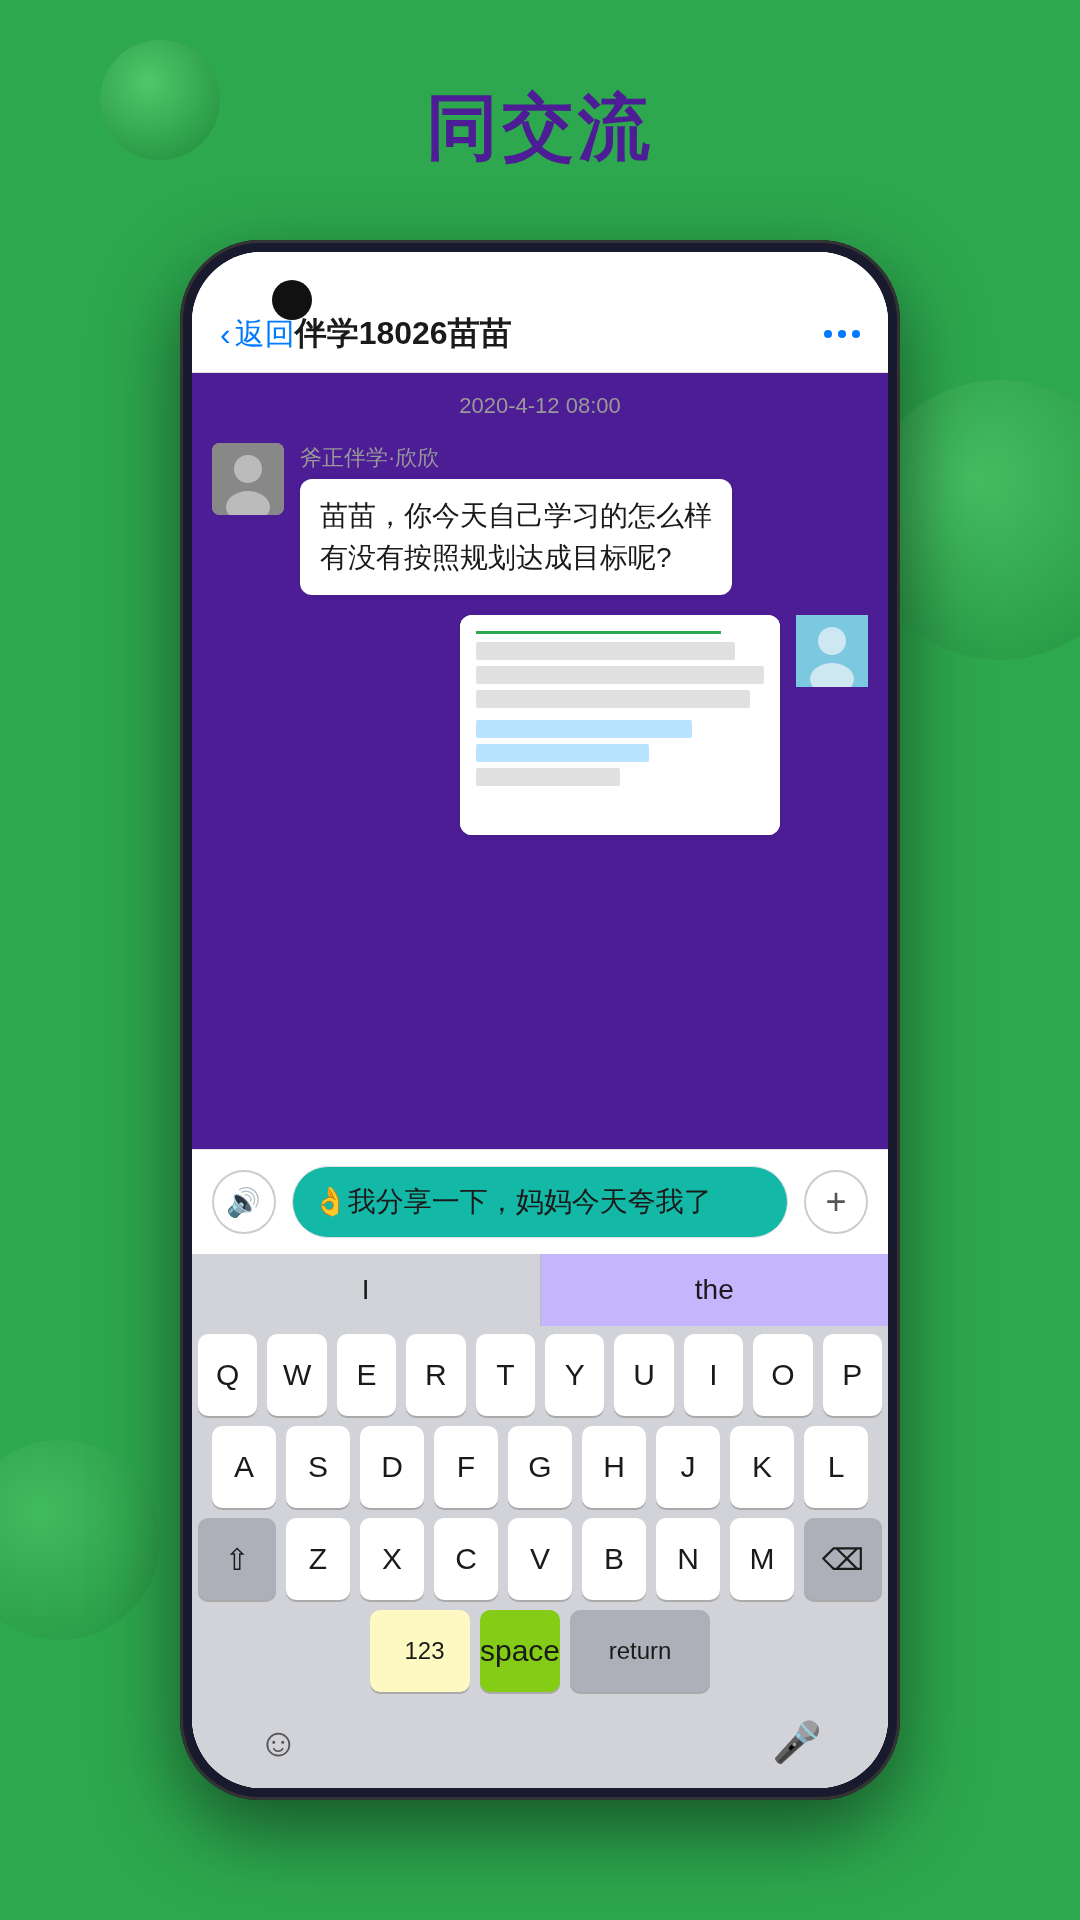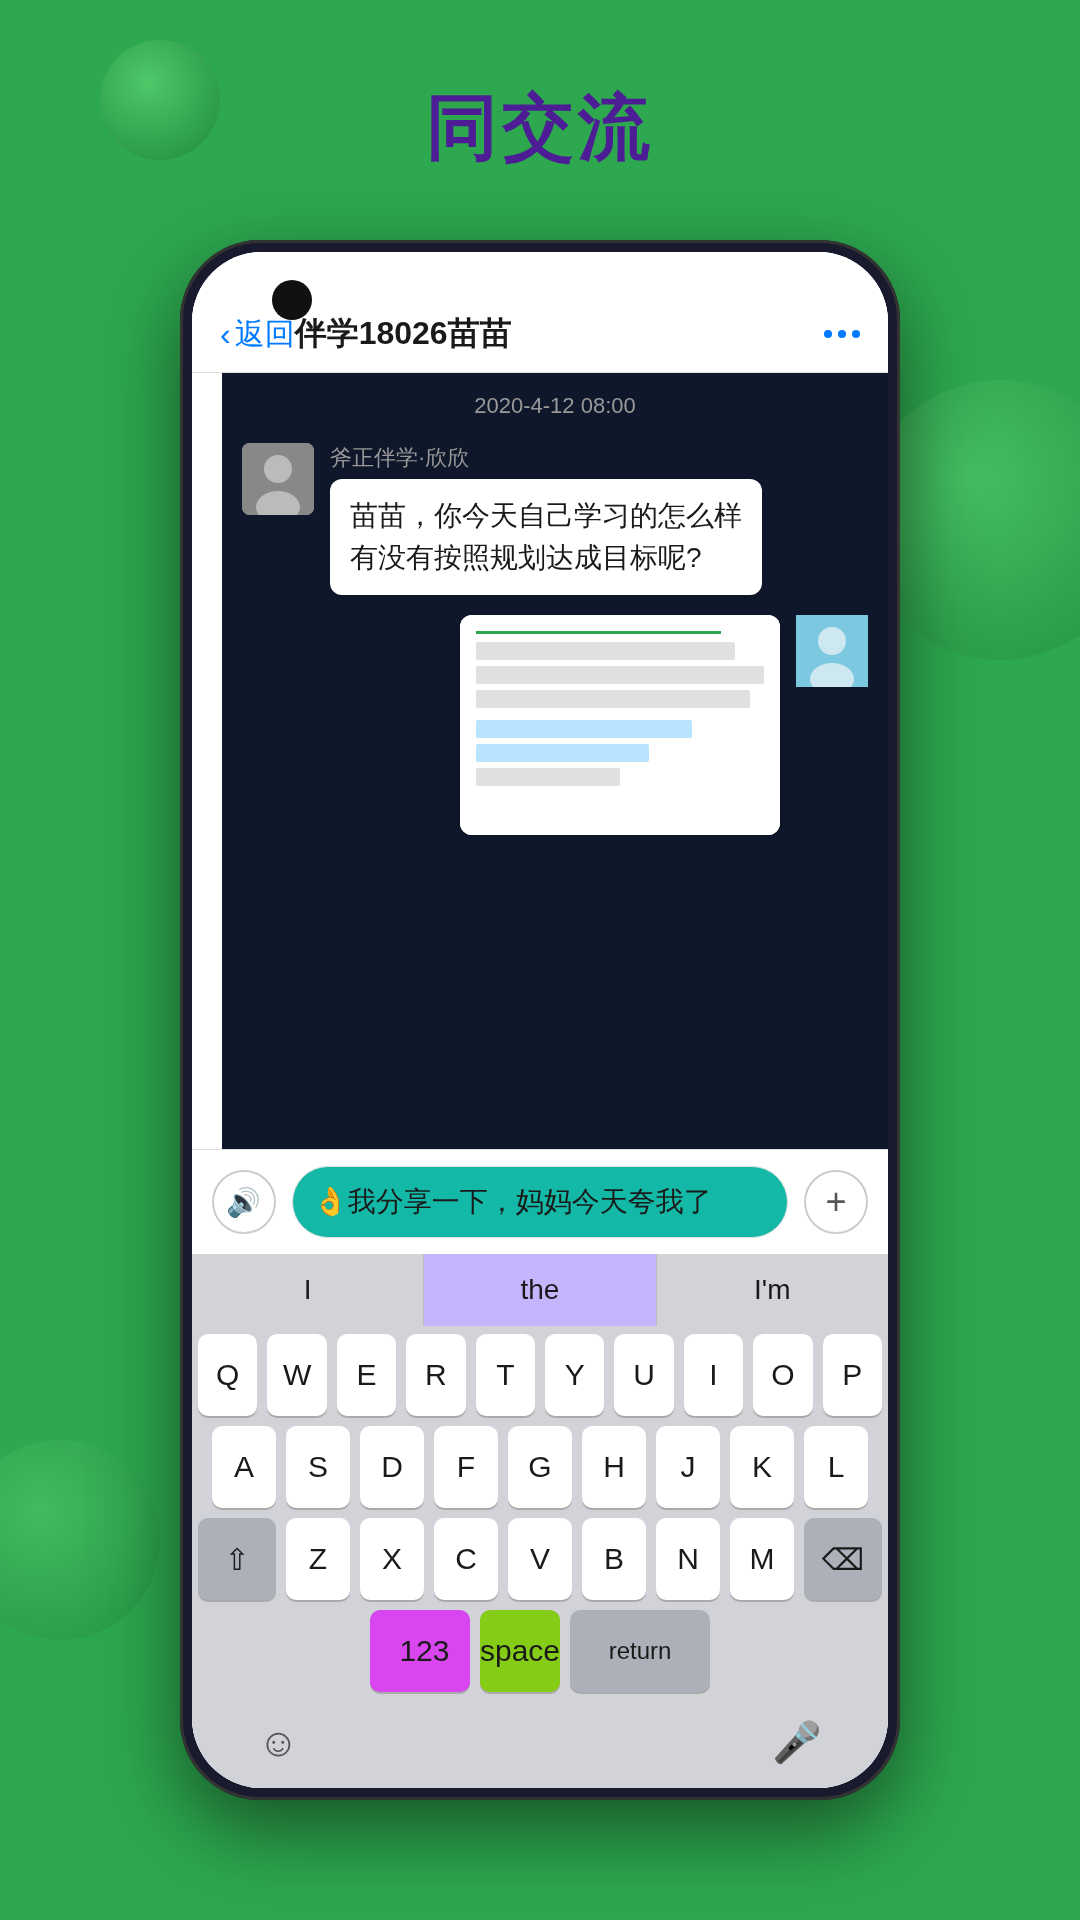--- a/index.html
+++ b/index.html
@@ -139,24 +139,23 @@
     .dot {
       width: 8px;
       height: 8px;
       border-radius: 50%;
       background: #007aff;
     }
 
     
     .chat-messages {
       flex: 1;
-      background: #0f172a;
+      background: #4c1d95;
       overflow-y: auto;
       padding: 20px 20px;
-      margin-left: 30px;
     }
 
     .timestamp-center {
       text-align: center;
       color: #999;
       font-size: 22px;
       margin-bottom: 24px;
     }
 
     .message-item {
@@ -332,22 +331,22 @@
       flex: none;
       background: #84cc16;
     }
     .key.return-key {
       max-width: 140px;
       background: #adb0b8;
       font-size: 24px;
     }
     .key.nums {
       max-width: 100px;
-      background: #d946ef;
-      font-size: 30px;
+      background: #fef9c3;
+      font-size: 24px;
       padding-left: 9px;
     }
     .key.shift {
       max-width: 80px;
       background: #adb0b8;
     }
     .key.delete {
       max-width: 80px;
       background: #adb0b8;
     }
@@ -461,23 +460,20 @@
         </div>
       </div>
 
       <div class="keyboard-suggestions">
         <div class="suggestion">
           <span>I</span>
         </div>
         <div class="suggestion active">
           <span>the</span>
         </div>
-        <div class="suggestion">
-          <span>I'm</span>
-        </div>
       </div>
 
       <div class="keyboard">
 
         <div class="key-row">
           <div class="key">
               <span>Q</span>
             </div>
           <div class="key">
               <span>W</span>

